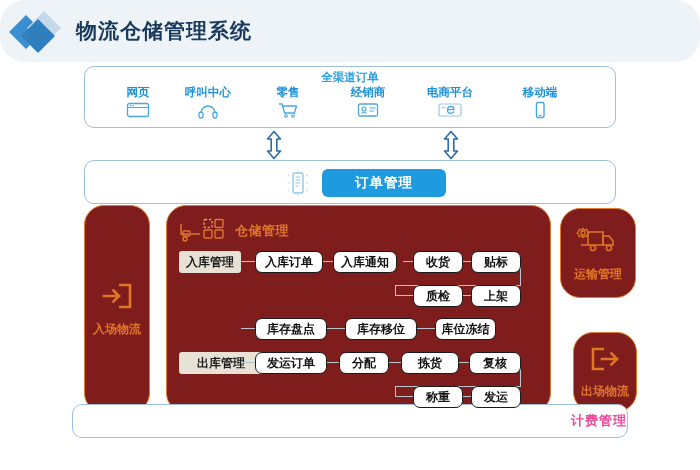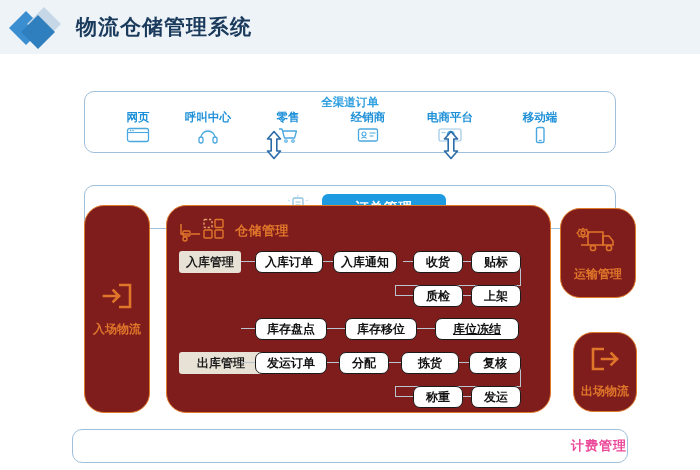--- a/index.html
+++ b/index.html
@@ -6,42 +6,41 @@
   html, body { width: 700px; height: 470px; }
   body {
     font-family: "Liberation Sans", "DejaVu Sans", sans-serif;
     background: #ffffff;
     position: relative;
     overflow: hidden;
   }
 
   
   #header {
-    position: absolute; left: 0; top: 0; width: 700px; height: 54px;
+    position: absolute; left: 0; top: 0; width: 700px; height: 62px;
     background: #eef3f8;
-    display: flex; align-items: center;
+    display: flex; align-items: center; border-radius: 25px;
   }
   #logo { margin-left: 12px; width: 54px; height: 34px; position: relative; }
   .diamond { position: absolute; width: 24px; height: 24px; transform: rotate(45deg); }
   .diamond.d1 { left: 2px;  top: 6px;  background: #3b8fd0; }
   .diamond.d2 { left: 20px; top: 2px;  background: #c6d8e8; }
   .diamond.d3 { left: 14px; top: 10px; background: #2f7ebd; }
   #header-title {
     margin-left: 10px;
     font-size: 21px; font-weight: bold; color: #1a3a5c;
     letter-spacing: 1px;
   }
 
   
   .panel-blue {
     position: absolute;
     border: 1px solid #9fc0dc;
     border-radius: 10px;
     background: #ffffff;
-    margin-top: 25px;
   }
   .panel-orange {
     position: absolute;
     border: 1.6px solid #e07b2a;
     border-radius: 20px;
     background: #7f1d1d;
   }
 
   
   #channels { left: 84px; top: 66px; width: 532px; height: 62px; }
@@ -298,21 +297,21 @@
   <div class="node" style="left:246px; top:79px; width:50px;">质检</div>
   <div class="conn h" style="left:296px; top:89px; width:8px;"></div>
   <div class="node" style="left:304px; top:79px; width:50px;">上架</div>
 
 
   <div class="conn h" style="left:74px; top:122px; width:14px;"></div>
   <div class="node" style="left:88px;  top:112px; width:72px;">库存盘点</div>
   <div class="conn h" style="left:160px; top:122px; width:18px;"></div>
   <div class="node" style="left:178px; top:112px; width:72px;">库存移位</div>
   <div class="conn h" style="left:250px; top:122px; width:18px;"></div>
-  <div class="node" style="left:268px; top:112px; width:84px;text-decoration:underline;">库位冻结</div>
+  <div class="node" style="left:268px; top:112px; width:61px;">库位冻结</div>
 
   <div class="cat-tag" style="left:12px; top:146px; width:84px;">出库管理</div>
 
   <div class="conn h" style="left:74px; top:156px; width:14px;"></div>
   <div class="node" style="left:88px;  top:146px; width:72px;">发运订单</div>
   <div class="conn h" style="left:160px; top:156px; width:12px;"></div>
   <div class="node" style="left:172px; top:146px; width:50px;">分配</div>
   <div class="conn h" style="left:222px; top:156px; width:12px;"></div>
   <div class="node" style="left:234px; top:146px; width:58px;">拣货</div>
   <div class="conn h" style="left:292px; top:156px; width:10px;"></div>

